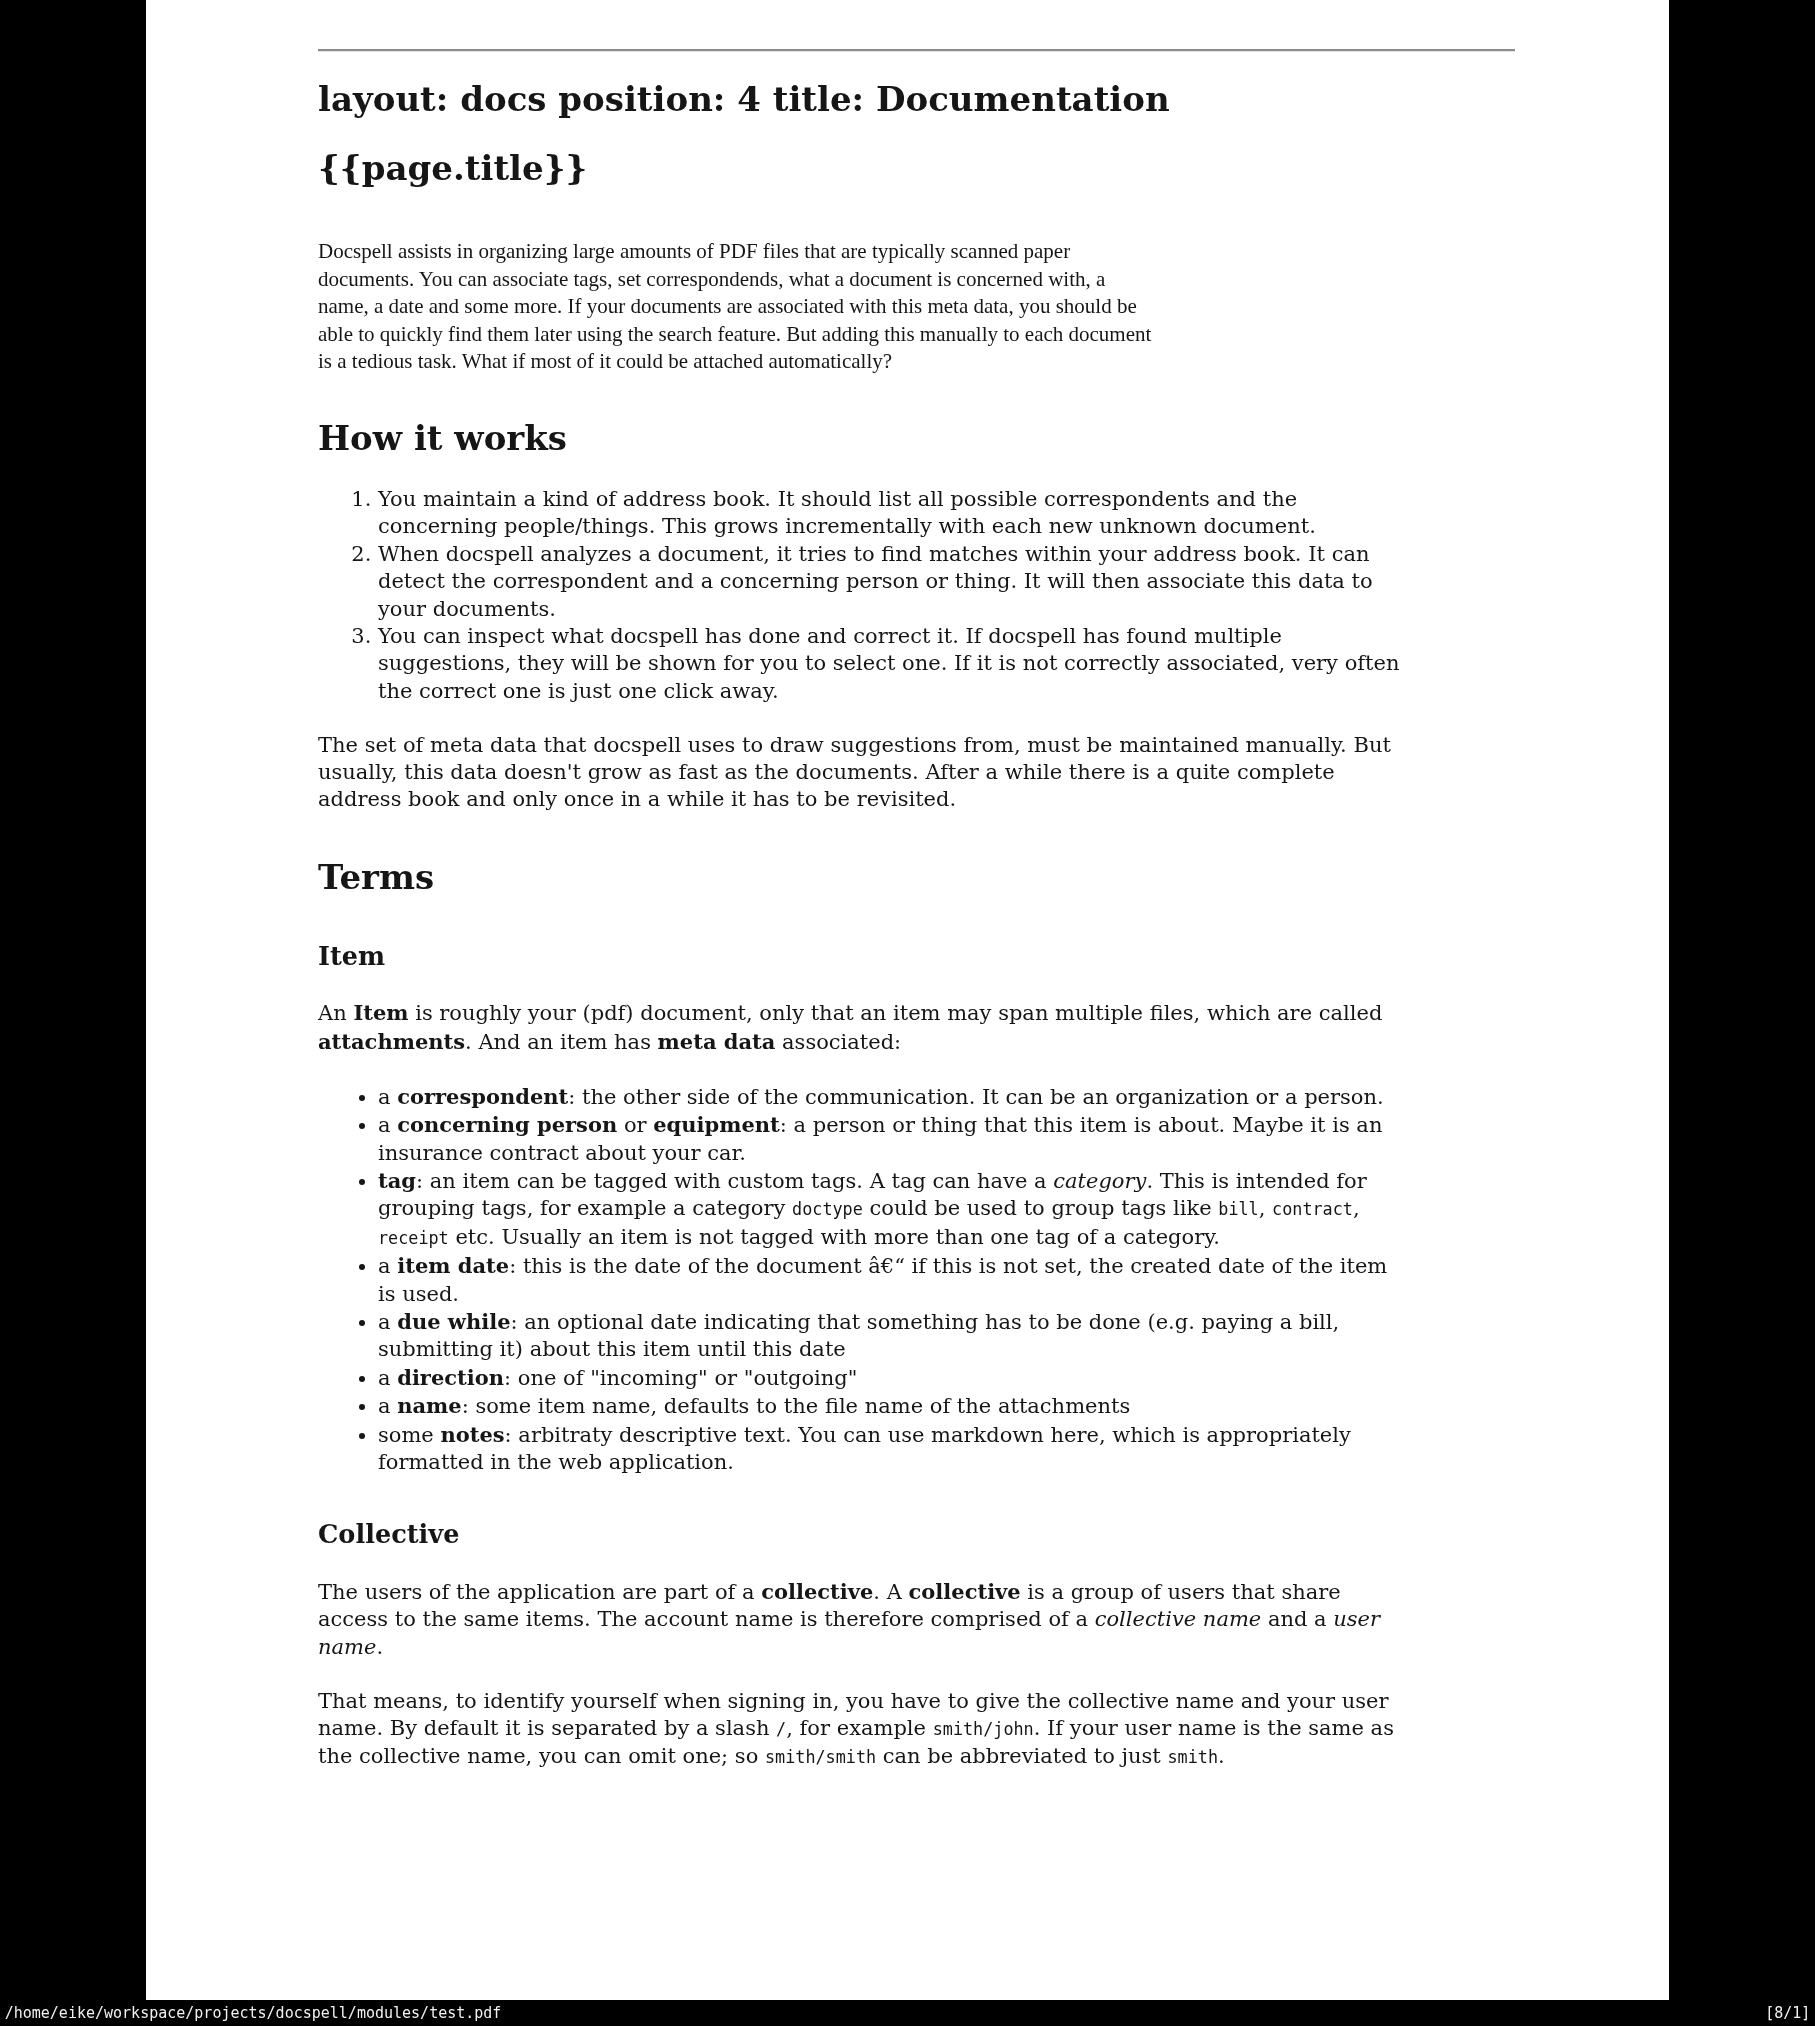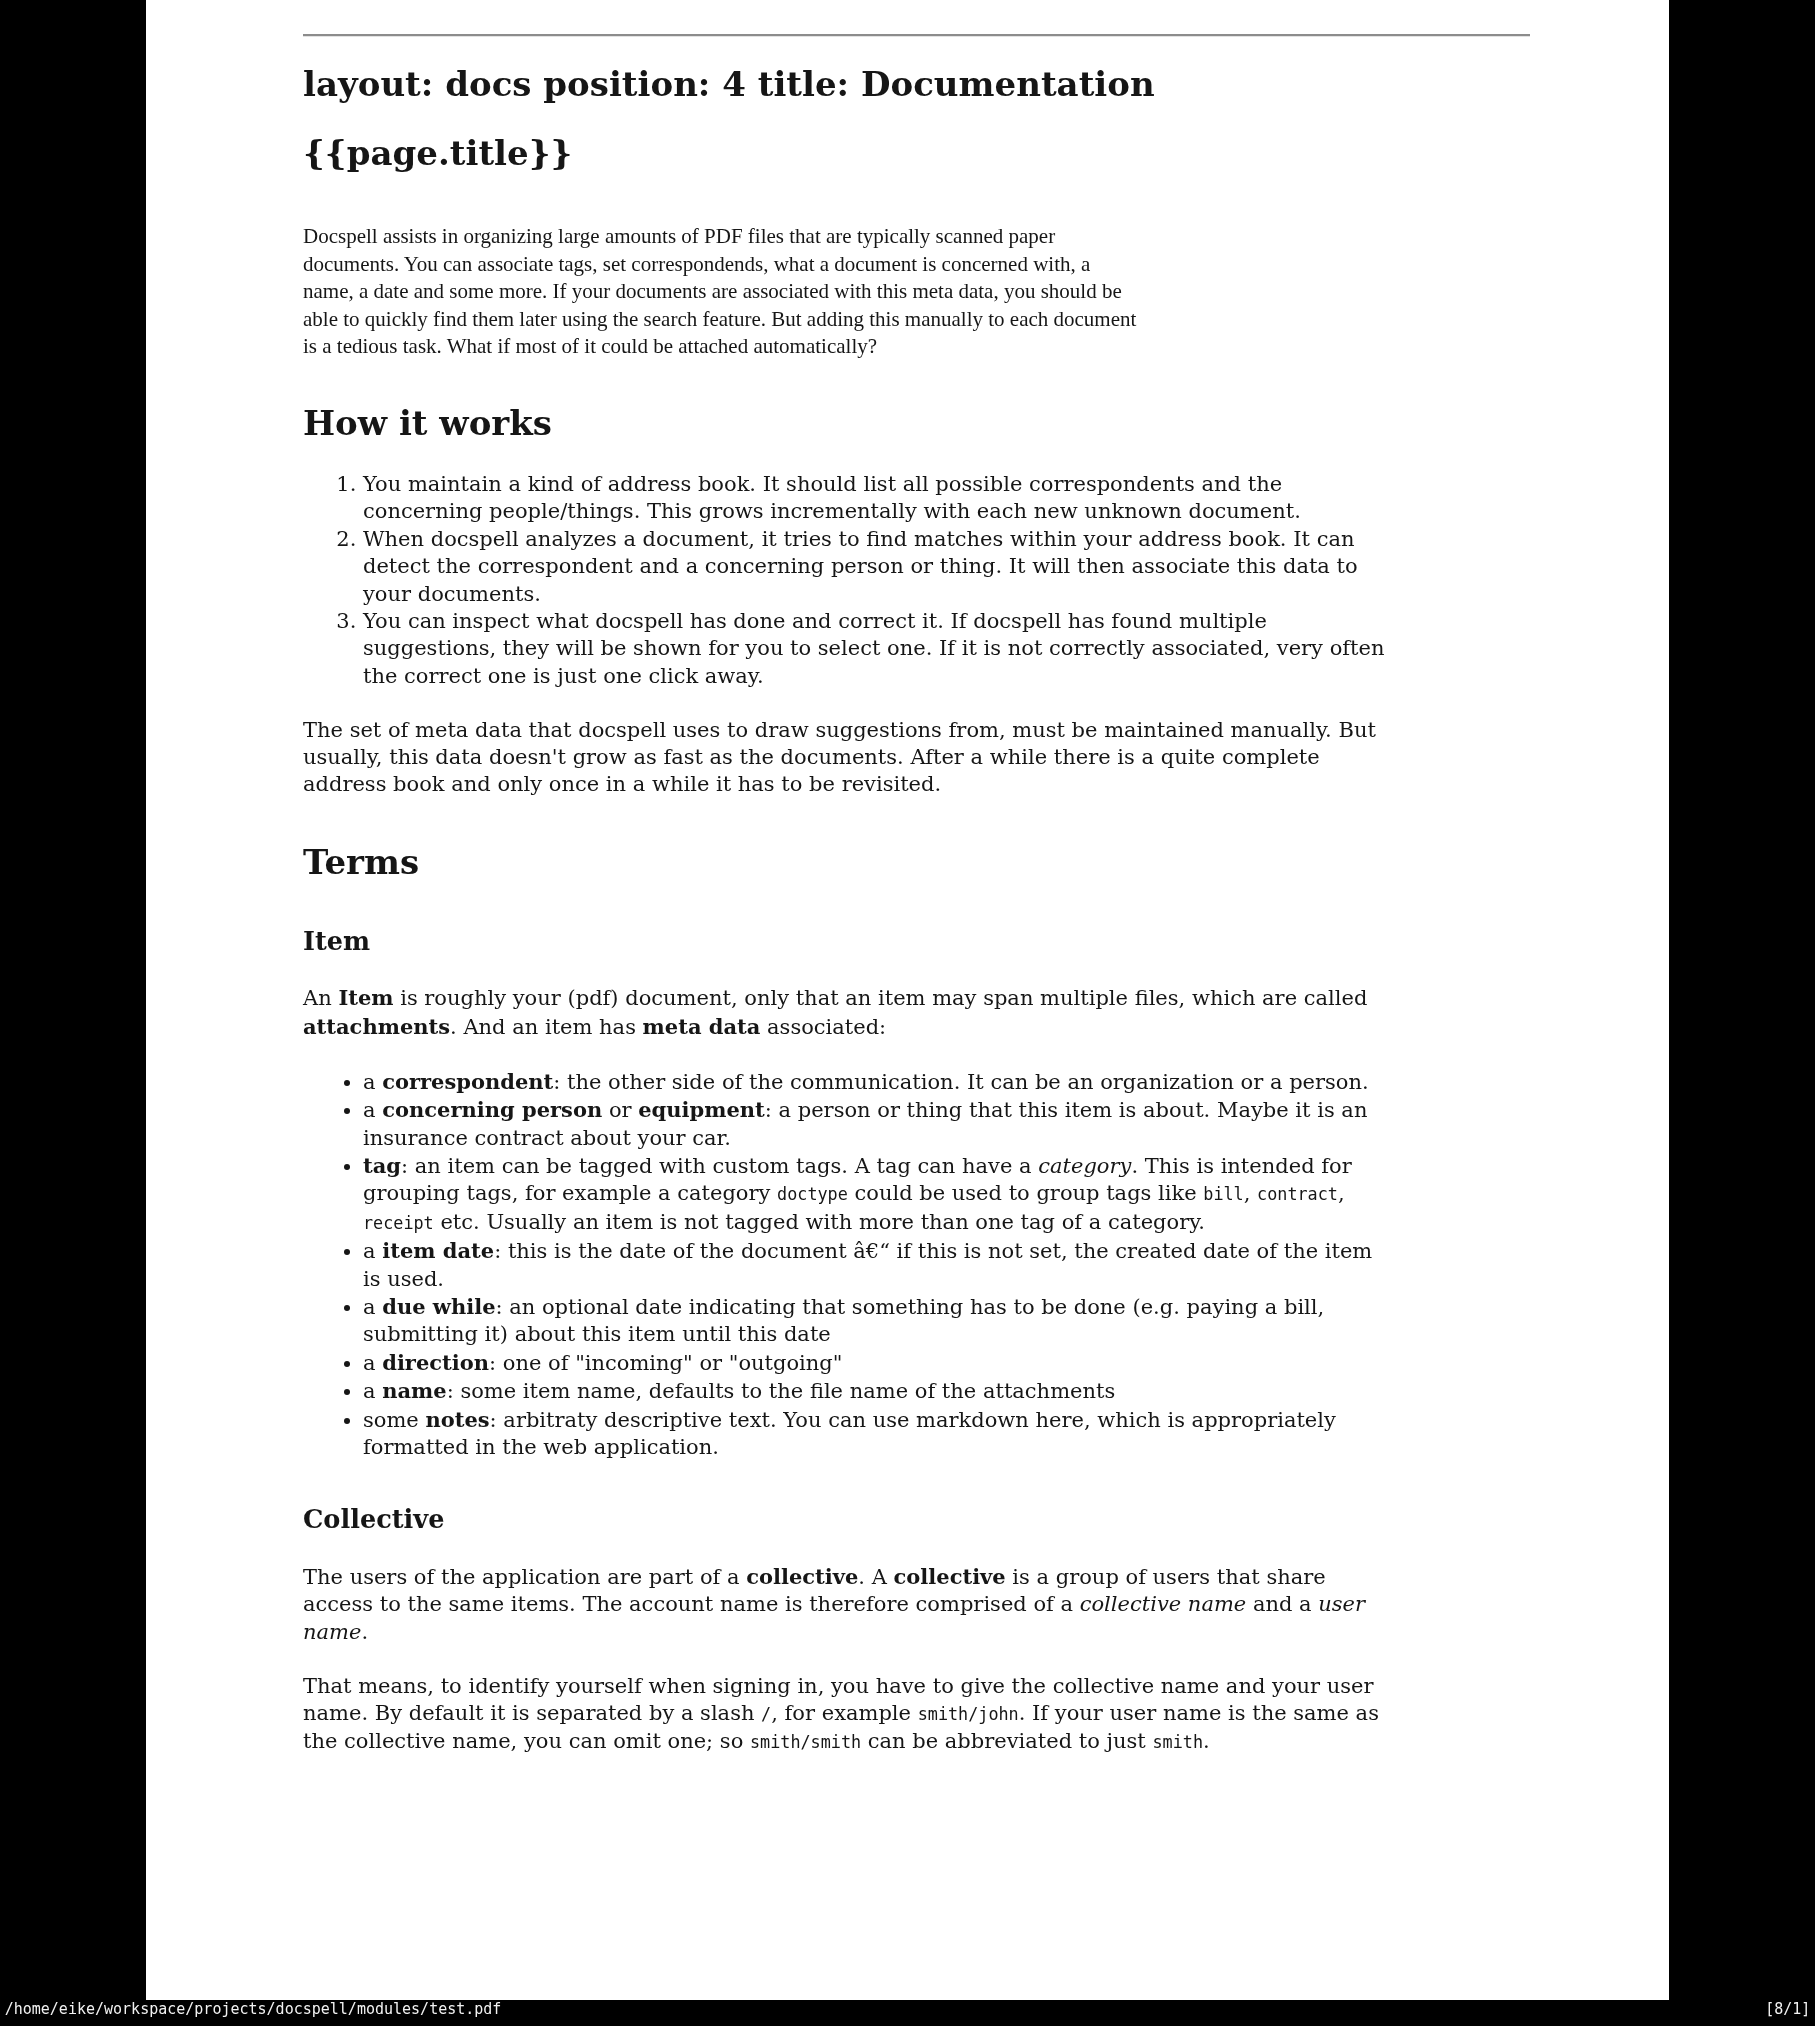--- a/index.html
+++ b/index.html
@@ -19,21 +19,21 @@
     height: 2000px;
     background: #ffffff;
     overflow: hidden;
   }
   .doc {
     padding: 34px 139px 0 157px;
     color: #161616;
     font-size: 21px;
     line-height: 27.4px;
   }
-  .doc > * { margin: 0; }
+  .doc > * { margin: 15px; }
   .rule {
     height: 1.9px;
     background: #8c8c8c;
     border-bottom: 0.9px solid #e2e2e2;
   }
   .doc h1 {
     font-size: 34px;
     line-height: 51px;
     margin-top: 23px;
     font-weight: bold;
@@ -68,20 +68,21 @@
     position: absolute;
     left: 0;
     bottom: 0;
     width: 100%;
     height: 26.5px;
     background: #000000;
     color: #f2f2f2;
     font-family: "DejaVu Sans Mono", monospace;
     font-size: 15px;
     display: flex;
+    align-items: center;
     justify-content: space-between;
     padding: 0 4.7px;
     box-sizing: border-box;
   }
 </style>
 </head>
 <body>
 
 <div class="viewport">
   <div class="page">

